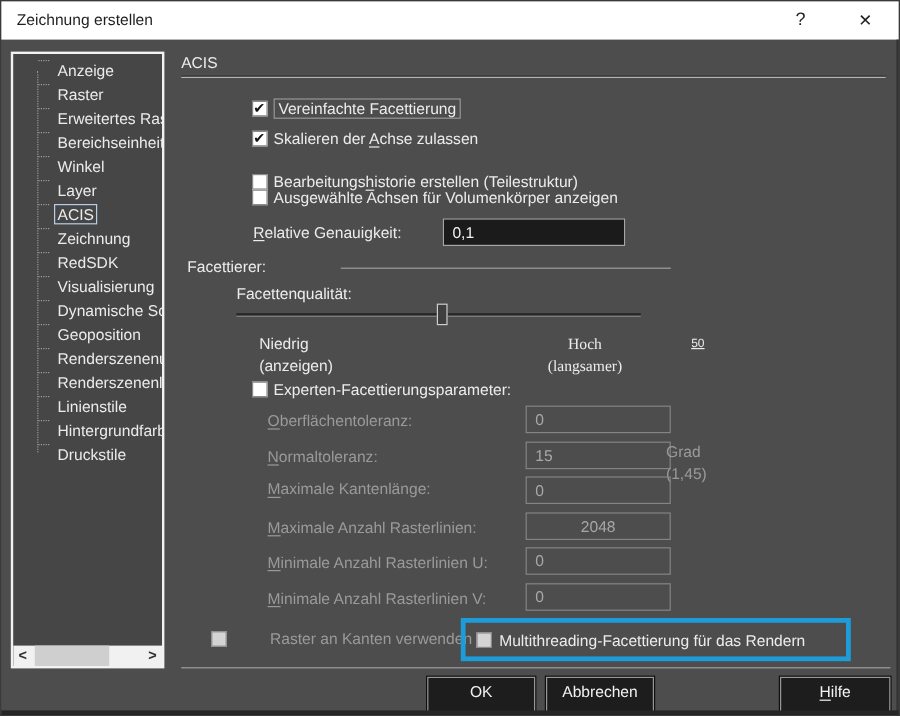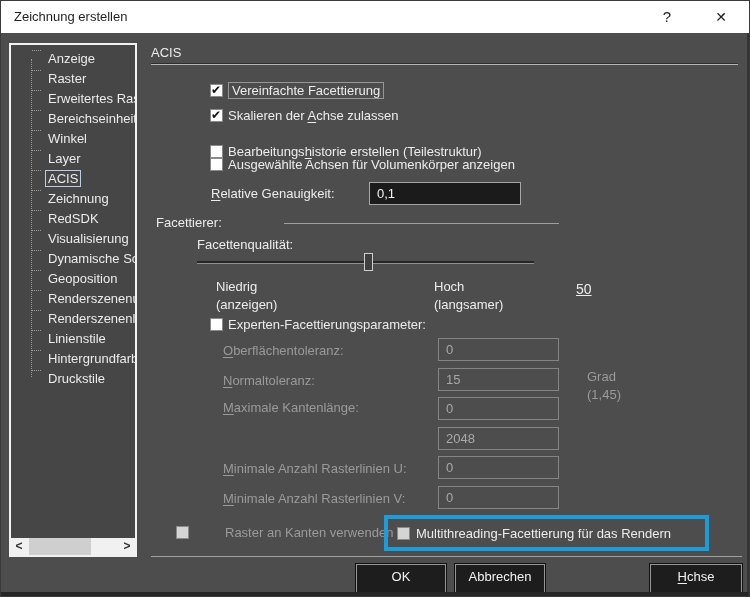--- a/index.html
+++ b/index.html
@@ -71,21 +71,21 @@
   .dim { color:#9a9a9a; }
 
   .highlight-box { left:383px; top:482px; width:325px; height:36px;
                    border:4px solid #1d9cd9; display:flex; align-items:center;
                    padding-left:9px; gap:6px; white-space:nowrap; }
 
   .btn { position:absolute; top:531px; height:30px; background:#1d1d1d;
          border:1px solid #979797; box-shadow:0 0 0 1px #101010;
          color:#f2f2f2; text-align:center; line-height:23px; cursor:default; }
 
-  .txt-right { text-align:left; }
+  .txt-right { text-align:center;font-family:Liberation Serif, serif; }
 </style>
 </head>
 <body>
 
 <div class="window">
 
   <div class="titlebar">
     <span class="title">Zeichnung erstellen</span>
     <span class="tb-btn tb-help">?</span>
     <span class="tb-btn tb-close">✕</span>
@@ -192,47 +192,50 @@
       <span class="slider-thumb"></span>
     </div>
     <div class="abs" style="left:215px; top:245px; line-height:18px;">
       <div>Niedrig</div>
         <div>(anzeigen)</div>
     </div>
     <div class="abs txt-right" style="left:433px; top:245px; width:107px; line-height:18px;">
       <div>Hoch</div>
         <div>(langsamer)</div>
     </div>
-    <div class="abs" style="left:575px; top:248px; font-size:14px;text-decoration:underline;">50</div>
+    <div class="abs" style="left:575px; top:248px; font-size:10px;text-decoration:underline;">50</div>
 
     <div class="abs dim" style="left:222px; top:310px;">
       <span class="mn">O</span><span>berflächentoleranz:</span>
     </div>
 
     <div class="abs cb-row" style="left:209px; top:283px;">
       <span class="cb"></span>
       <span>Experten-Facettierungsparameter:</span>
     </div>
     <input class="abs tbx dis" style="left: 437px; top: 305px; width: 121px;" readonly="" value="0">
 
     <div class="abs dim" style="left:222px; top:340px;">
       <span class="mn">N</span><span>ormaltoleranz:</span>
     </div>
     <input class="abs tbx dis" style="left: 437px; top: 335px; width: 121px;" readonly="" value="15">
-    <div class="abs dim" style="left:586px; top:335px; line-height:18px;">
+    <div class="abs dim" style="left:554px; top:335px; line-height:18px;">
       <div>Grad</div>
         <div>(1,45)</div>
     </div>
 
     <div class="abs dim" style="left:222px; top:356px;margin-top:11px;">
       <span class="mn">M</span><span>aximale Kantenlänge:</span>
     </div>
     <input class="abs tbx dis" style="left: 437px; top: 364px; width: 121px;" readonly="" value="0">
 
-    <input class="abs tbx dis" style="left: 437px; top: 394px; width: 121px;" readonly="" value="2048">
+    <div class="abs dim" style="left:222px; top:399px;">
+      <span class="mn">M</span><span>aximale Anzahl Rasterlinien:</span>
+    </div>
+    <input class="abs tbx dis" style="left: 437px; top: 394px; width: 121px; text-align: center;" readonly="" value="2048">
 
     <div class="abs dim" style="left:222px; top:428px;">
       <span class="mn">M</span><span>inimale Anzahl Rasterlinien U:</span>
     </div>
     <input class="abs tbx dis" style="left: 437px; top: 423px; width: 121px;" readonly="" value="0">
 
     <div class="abs dim" style="left:222px; top:458px;">
       <span class="mn">M</span><span>inimale Anzahl Rasterlinien V:</span>
     </div>
     <input class="abs tbx dis" style="left: 437px; top: 453px; width: 121px;" readonly="" value="0">
@@ -244,19 +247,19 @@
 
     <div class="abs highlight-box">
       <span class="cb dis"></span>
       <span>Multithreading-Facettierung für das Rendern</span>
     </div>
 
     <div class="abs sep-line" style="left:150px; top:523px; width:591px;"></div>
     <div class="btn" style="left:355px; width:90px;">OK</div>
     <div class="btn" style="left:454px; width:90px;">Abbrechen</div>
     <div class="btn" style="left:649px; width:92px;">
-      <span class="mn">H</span><span>chse</span>
+      <span class="mn">H</span><span>ilfe</span>
     </div>
   </div>
 
   <div class="window-right-edge"></div>
   <div class="window-bottom-edge"></div>
 </div>
 
 </body></html>

